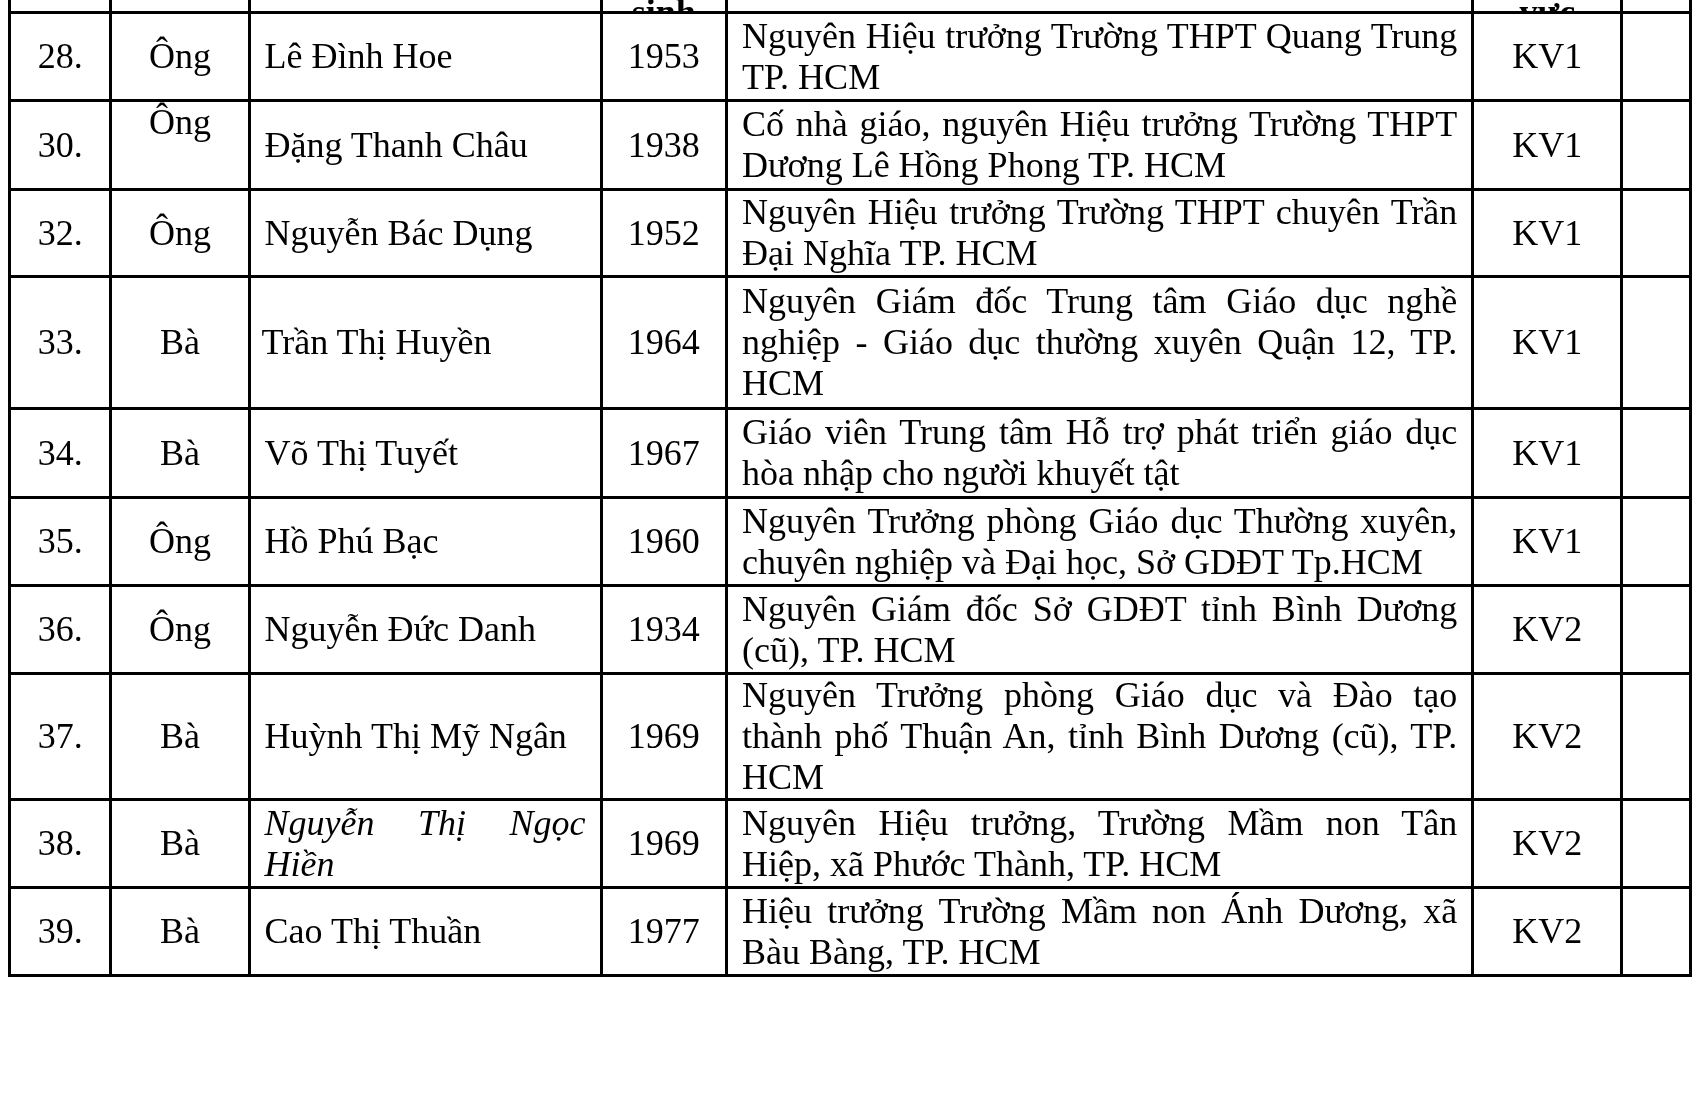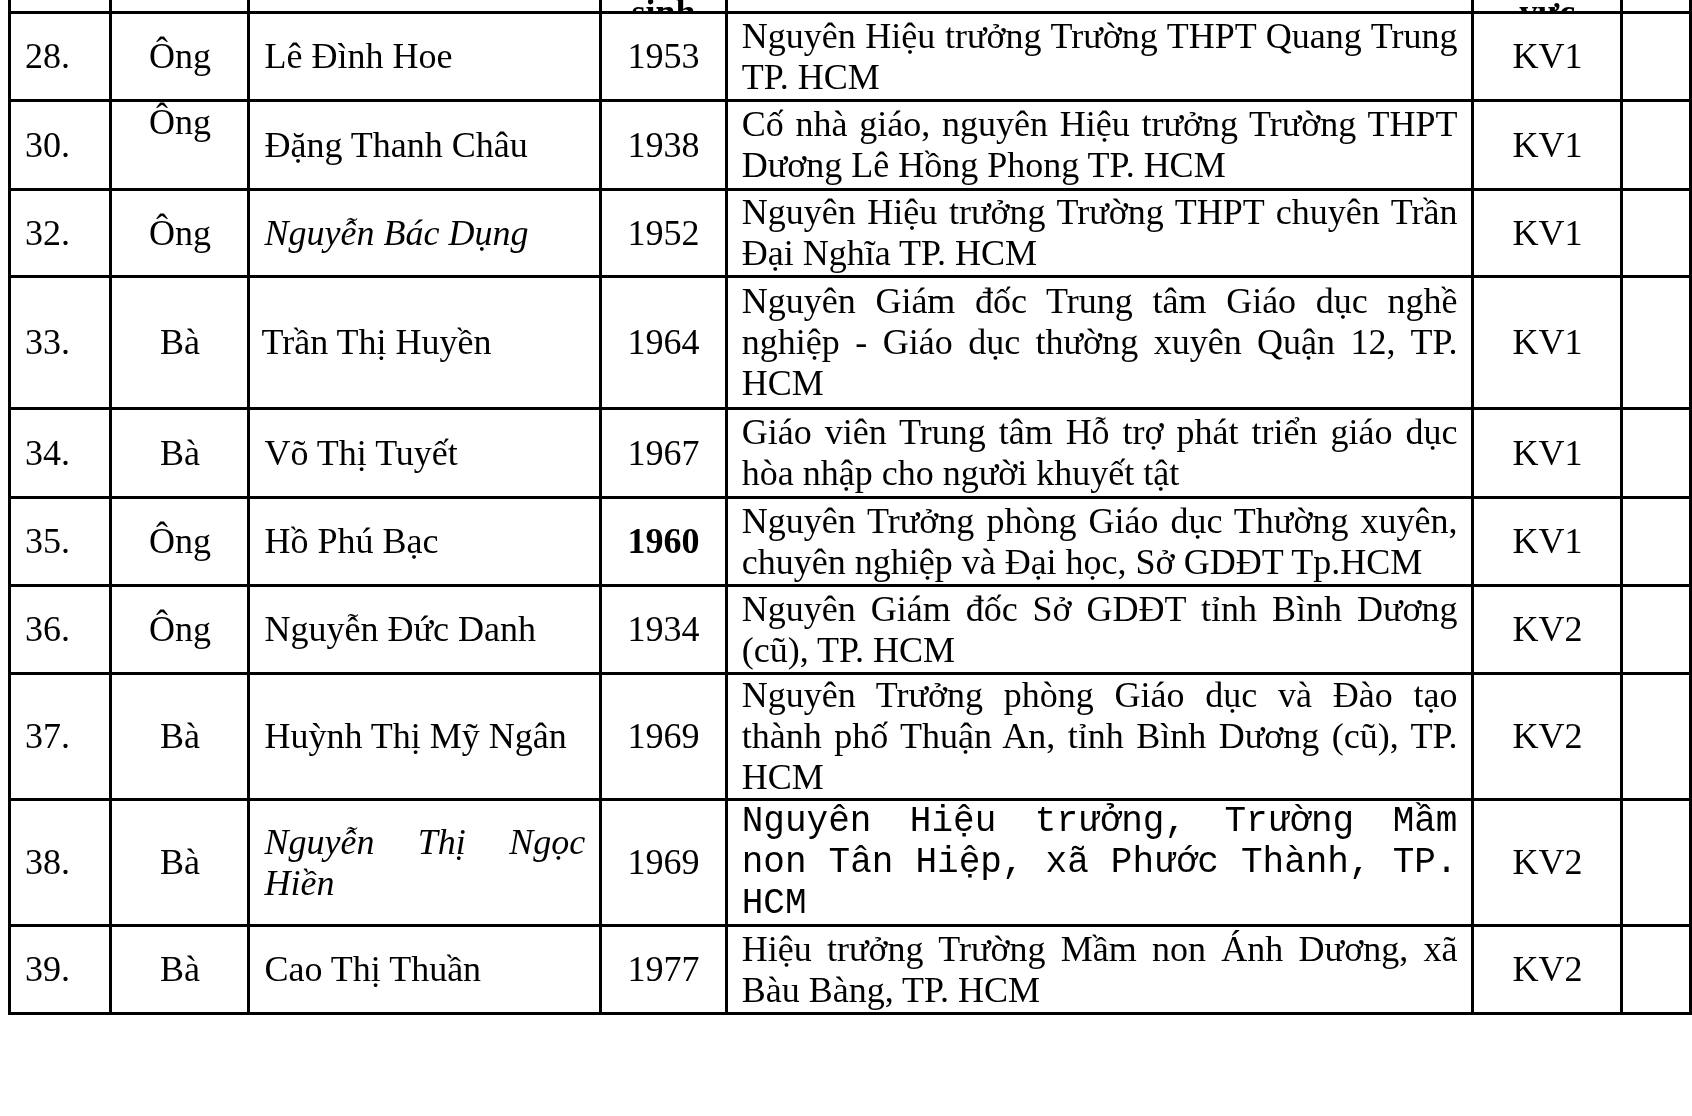--- a/index.html
+++ b/index.html
@@ -1,21 +1,21 @@
 <!DOCTYPE html>
 <html><head>
 <meta charset="utf-8">
 <style>
   html, body { margin:0; padding:0; background:#ffffff; }
   body { width:1692px; height:1116px; overflow:hidden; position:relative;
          font-family:"Liberation Serif", "DejaVu Serif", serif; color:#000; }
   .page { position:absolute; left:0; top:0; width:1692px; height:1116px; }
   table.grid { position:absolute; left:8px; top:-60px; border-collapse:collapse; table-layout:fixed; }
   table.grid td { border:3px solid #000; padding:0 14px; font-size:36px; line-height:41px; vertical-align:middle; }
-  td.c-no { width:72px; text-align:left; padding-left:16px; }
+  td.c-no { width:72px; text-align:center; padding-left:16px; }
   td.c-title { width:110px; text-align:center; }
   td.c-name { width:334px; text-align:left; }
   td.c-year { width:96px; text-align:center; }
   td.c-pos { width:752px; text-align:justify; }
   td.c-area { width:121px; text-align:center; }
   td.c-extra { width:40px; }
   td.c-name.just { text-align:justify; text-align-last:auto;font-style:italic; }
   tr.hdr td { height:68px; vertical-align:bottom; font-weight:bold; overflow:hidden; }
 </style>
 </head>
@@ -49,21 +49,21 @@
     <td class="c-title" style="height: 86px; vertical-align: top; padding-top: 0px;">Ông</td>
     <td class="c-name" style="height: 86px;">Đặng Thanh Châu</td>
     <td class="c-year" style="height: 86px;">1938</td>
     <td class="c-pos" style="height: 86px;">Cố nhà giáo, nguyên Hiệu trưởng Trường THPT Dương Lê Hồng Phong TP. HCM</td>
     <td class="c-area" style="height: 86px;">KV1</td>
     <td class="c-extra" style="height: 86px;"></td>
   </tr>
         <tr style="height: 87px;">
     <td class="c-no" style="height: 84px;">32.</td>
     <td class="c-title" style="height: 84px;">Ông</td>
-    <td class="c-name" style="height: 84px; font-style: italic;">Nguyễn Bác Dụng</td>
+    <td class="c-name" style="height: 84px;">Nguyễn Bác Dụng</td>
     <td class="c-year" style="height: 84px;">1952</td>
     <td class="c-pos" style="height: 84px;">Nguyên Hiệu trưởng Trường THPT chuyên Trần Đại Nghĩa TP. HCM</td>
     <td class="c-area" style="height: 84px;">KV1</td>
     <td class="c-extra" style="height: 84px;"></td>
   </tr>
         <tr style="height: 132px;">
     <td class="c-no" style="height: 129px;">33.</td>
     <td class="c-title" style="height: 129px;">Bà</td>
     <td class="c-name" style="height: 129px; padding-left: 11px;">Trần Thị Huyền</td>
     <td class="c-year" style="height: 129px;">1964</td>
@@ -77,21 +77,21 @@
     <td class="c-name" style="height: 86px;">Võ Thị Tuyết</td>
     <td class="c-year" style="height: 86px;">1967</td>
     <td class="c-pos" style="height: 86px;">Giáo viên Trung tâm Hỗ trợ phát triển giáo dục hòa nhập cho người khuyết tật</td>
     <td class="c-area" style="height: 86px;">KV1</td>
     <td class="c-extra" style="height: 86px;"></td>
   </tr>
         <tr style="height: 88px;">
     <td class="c-no" style="height: 85px; margin-top: 28px;">35.</td>
     <td class="c-title" style="height: 85px;">Ông</td>
     <td class="c-name" style="height: 85px;">Hồ Phú Bạc</td>
-    <td class="c-year" style="height: 85px; font-weight: bold;">1960</td>
+    <td class="c-year" style="height: 85px;">1960</td>
     <td class="c-pos" style="height: 85px;">Nguyên Trưởng phòng Giáo dục Thường xuyên, chuyên nghiệp và Đại học, Sở GDĐT Tp.HCM</td>
     <td class="c-area" style="height: 85px;">KV1</td>
     <td class="c-extra" style="height: 85px;"></td>
   </tr>
         <tr style="height: 88px;">
     <td class="c-no" style="height: 85px;">36.</td>
     <td class="c-title" style="height: 85px;">Ông</td>
     <td class="c-name" style="height: 85px;">Nguyễn Đức Danh</td>
     <td class="c-year" style="height: 85px;">1934</td>
     <td class="c-pos" style="height: 85px;">Nguyên Giám đốc Sở GDĐT tỉnh Bình Dương (cũ), TP. HCM</td>
@@ -105,21 +105,21 @@
     <td class="c-year" style="height: 85px;">1969</td>
     <td class="c-pos" style="height: 85px;">Nguyên Trưởng phòng Giáo dục và Đào tạo thành phố Thuận An, tỉnh Bình Dương (cũ), TP. HCM</td>
     <td class="c-area" style="height: 85px;">KV2</td>
     <td class="c-extra" style="height: 85px;"></td>
   </tr>
         <tr style="height: 88px;">
     <td class="c-no" style="height: 85px;">38.</td>
     <td class="c-title" style="height: 85px;">Bà</td>
     <td class="c-name just" style="height: 85px;">Nguyễn Thị Ngọc Hiền</td>
     <td class="c-year" style="height: 85px;">1969</td>
-    <td class="c-pos" style="height: 85px; font-family: Liberation Mono, monospace;">Nguyên Hiệu trưởng, Trường Mầm non Tân Hiệp, xã Phước Thành, TP. HCM</td>
+    <td class="c-pos" style="height: 85px;">Nguyên Hiệu trưởng, Trường Mầm non Tân Hiệp, xã Phước Thành, TP. HCM</td>
     <td class="c-area" style="height: 85px;">KV2</td>
     <td class="c-extra" style="height: 85px;"></td>
   </tr>
         <tr style="height: 88px;">
     <td class="c-no" style="height: 85px;">39.</td>
     <td class="c-title" style="height: 85px;">Bà</td>
     <td class="c-name" style="height: 85px;">Cao Thị Thuần</td>
     <td class="c-year" style="height: 85px;">1977</td>
     <td class="c-pos" style="height: 85px;">Hiệu trưởng Trường Mầm non Ánh Dương, xã Bàu Bàng, TP. HCM</td>
     <td class="c-area" style="height: 85px;">KV2</td>

